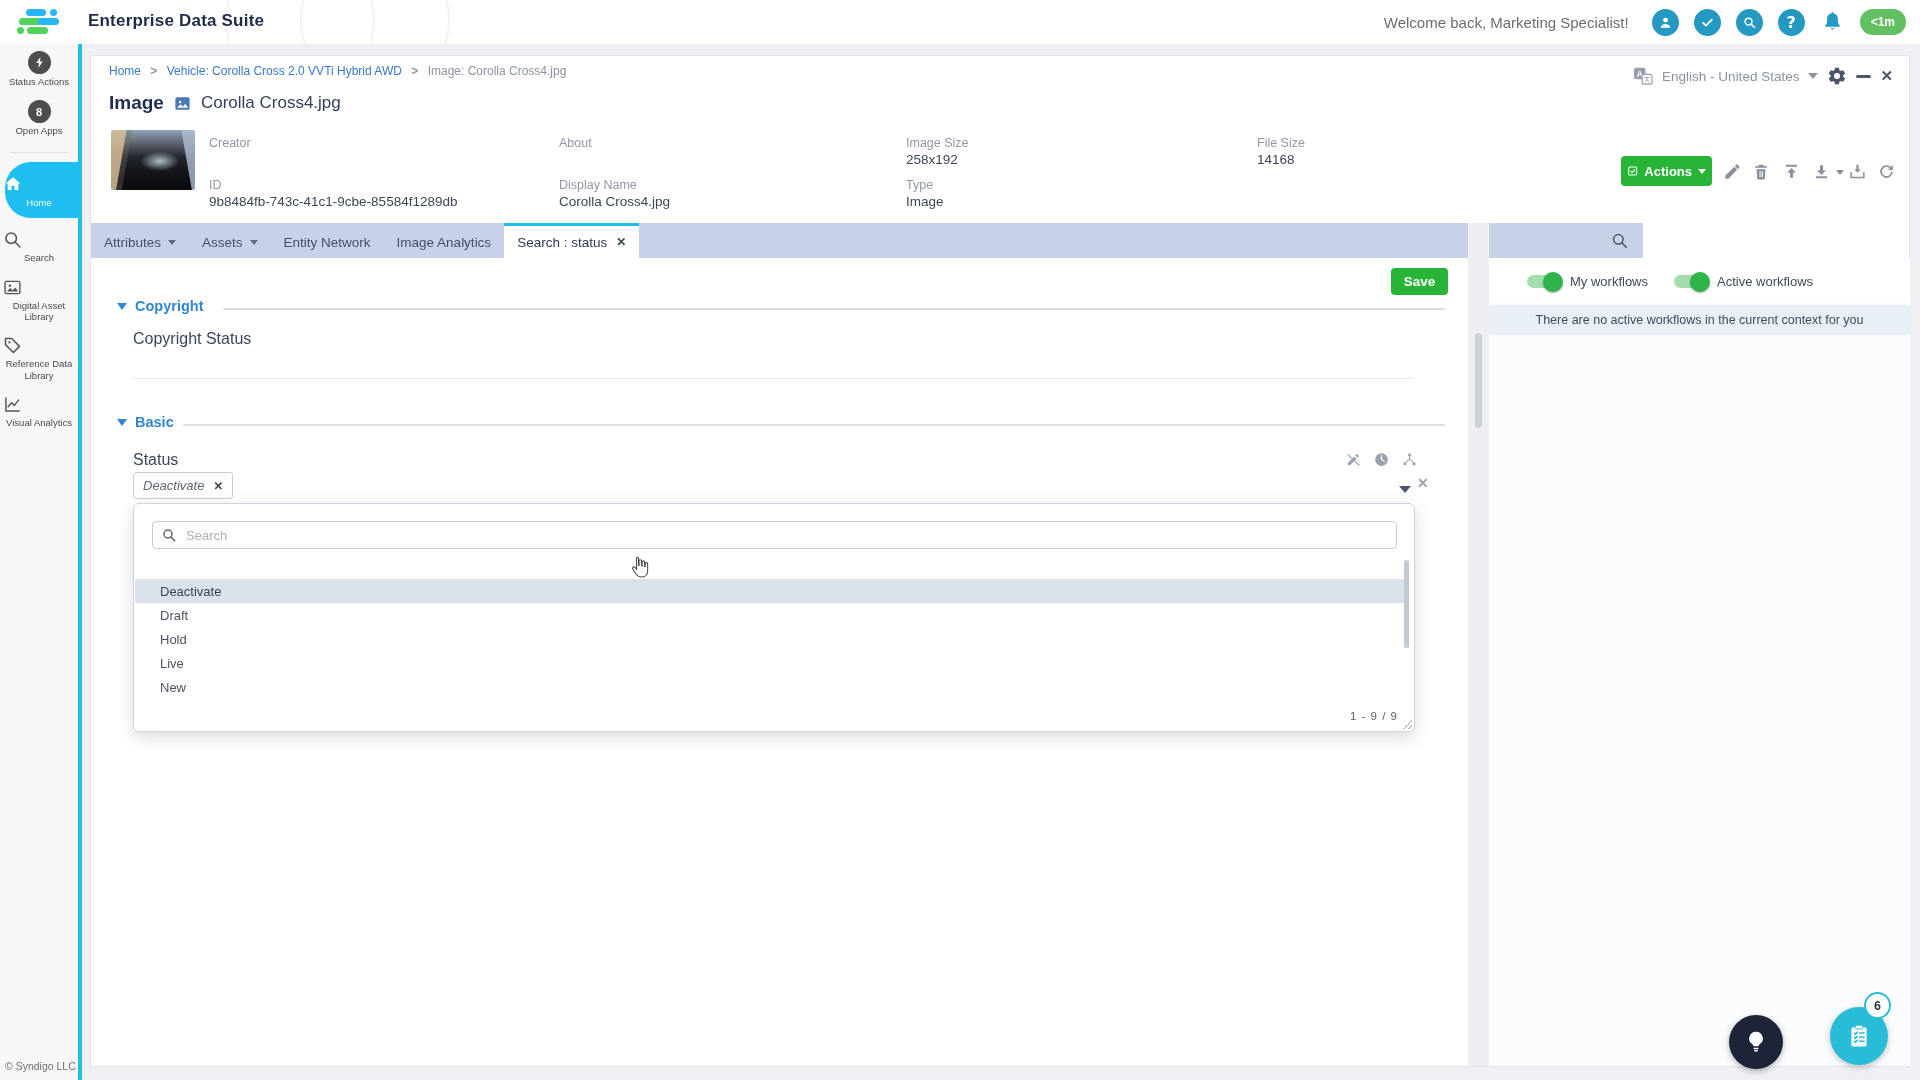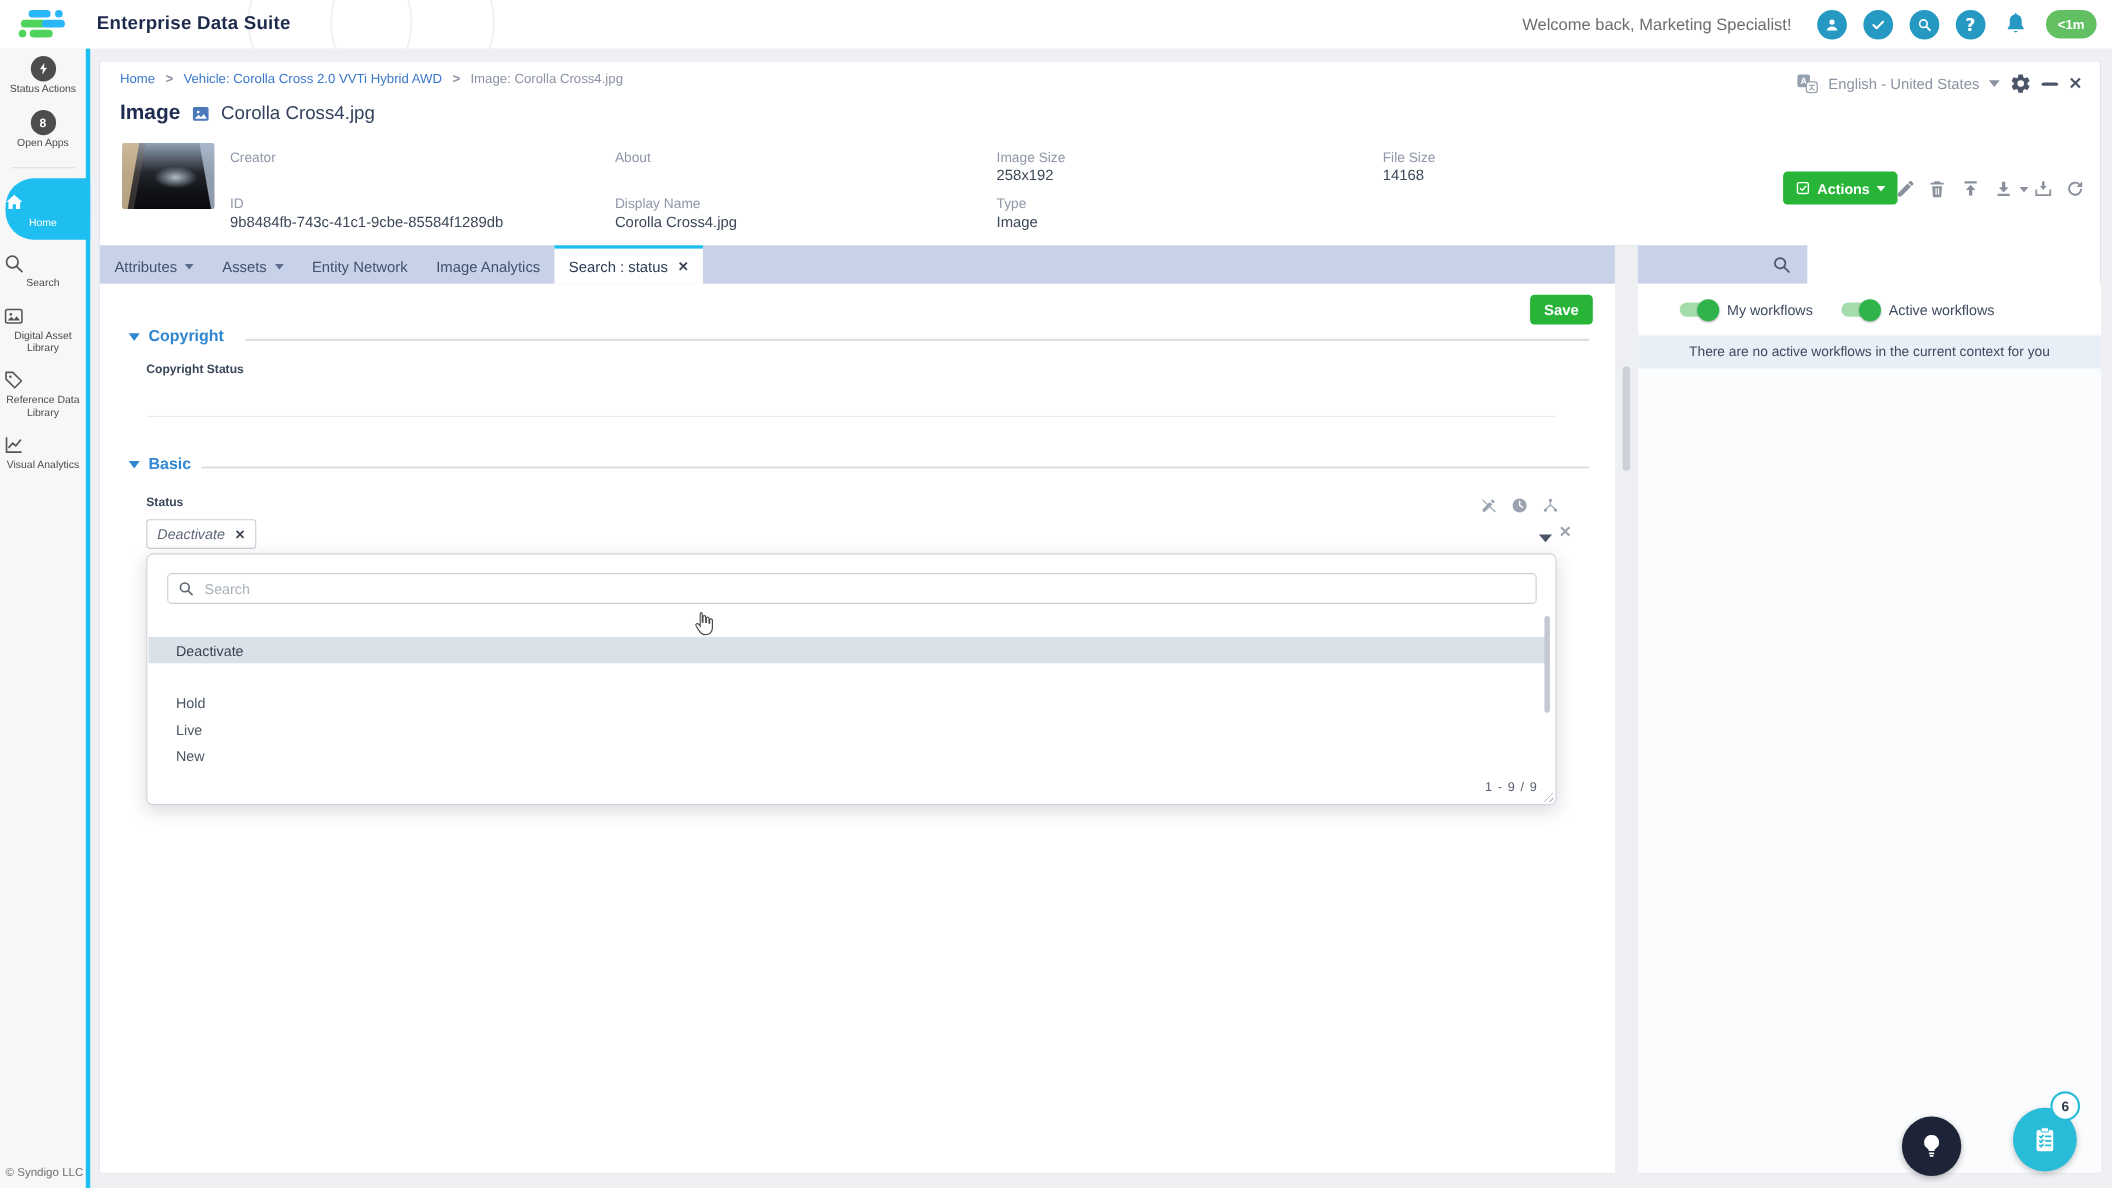--- a/index.html
+++ b/index.html
@@ -56,21 +56,21 @@
   .thumb { position:absolute; left:20px; top:74px; width:84px; height:60px; border-radius:2px;
     background:
       radial-gradient(28px 14px at 58% 52%, rgba(190,205,220,.9), rgba(60,65,75,0) 70%),
       linear-gradient(100deg, rgba(215,190,150,.85) 0 16%, rgba(120,110,95,.35) 17% 22%, rgba(0,0,0,0) 23%),
       linear-gradient(260deg, rgba(175,190,210,.8) 0 14%, rgba(0,0,0,0) 15%),
       linear-gradient(180deg, #8fa2b6 0%, #5d6470 22%, #23262c 45%, #101216 75%, #0a0b0e 100%);
   }
   .fld-lab { font-size:12.5px; color:#8f98a8; position:absolute; }
   .fld-val { font-size:13.5px; color:#3c4757; position:absolute; }
 
-  .act-btn { position:absolute; left:1530px; top:100px; width:104px; height:30px; background:#27b437; border:none; border-radius:4px;
+  .act-btn { position:absolute; left:1530px; top:100px; width:91px; height:30px; background:#27b437; border:none; border-radius:4px;
     color:#fff; font-weight:bold; font-size:13px; display:flex; align-items:center; justify-content:center; gap:6px; cursor:pointer; font-family:inherit; }
   .act-btn .caret { border-top-color:#fff; border-left-width:4px; border-right-width:4px; border-top-width:5px; }
   .tool { position:absolute; top:106px; width:20px; height:20px; color:#8a919c; cursor:pointer; }
   .dcaret { position:absolute; top:114px; width:0; height:0; border-left:4px solid transparent; border-right:4px solid transparent; border-top:5px solid #8a919c; }
 
   
   .strip { position:absolute; top:167px; height:35px; background:#c7d2e8; display:flex; align-items:stretch; }
   .strip.left { left:0; width:1552px; }
   .strip.right { left:1398px; width:421px; }
   .tab { display:flex; align-items:center; gap:7px; padding:0 13px; font-size:13.5px; color:#42506b; cursor:pointer; border-top:3px solid transparent; }
@@ -83,21 +83,21 @@
   .gapcol { position:absolute; left:1377px; top:167px; width:21px; bottom:0; background:#edeff3; }
   .gapcol .sbthumb { position:absolute; left:7px; top:110px; width:7px; height:95px; background:#ccd1d8; border-radius:4px; }
 
   
   .content { position:absolute; left:0; top:202px; width:1377px; bottom:0; background:#fff; }
   .save-btn { position:absolute; left:1300px; top:10px; width:57px; height:27px; background:#27b437; color:#fff; border:none; border-radius:4px;
     font-size:13.5px; font-weight:bold; cursor:pointer; font-family:inherit; }
   .sechdr { position:absolute; display:flex; align-items:center; gap:8px; color:#2f86d1; font-size:14.5px; font-weight:bold; cursor:pointer; }
   .sechdr .scaret { width:0; height:0; border-left:5.5px solid transparent; border-right:5.5px solid transparent; border-top:7px solid #2f86d1; }
   .secline { position:absolute; height:2px; background:#dcdee3; border-radius:1px; }
-  .flab { position:absolute; font-size:11px; font-weight:bold; color:#3a465a; }
+  .flab { position:absolute; font-size:16px; font-weight:normal; color:#3a465a; }
   .divider { position:absolute; left:42px; width:1280px; height:1px; background:#e6e8ec; }
 
   .chip { position:absolute; left:42px; top:214px; display:inline-flex; align-items:center; gap:9px; border:1px solid #c9ced6; border-radius:3px;
     padding:5px 9px; background:#fff; cursor:default; }
   .chip .ctxt { font-style:italic; font-size:13px; color:#5c6676; }
   .chip .cx { font-size:11.5px; font-weight:bold; color:#3c4654; cursor:pointer; }
   .fldicons { position:absolute; left:1254px; top:193px; display:flex; gap:11px; color:#9aa3af; }
   .fldicons span { cursor:pointer; }
   .fcaret { position:absolute; left:1308px; top:228px; width:0; height:0; border-left:6px solid transparent; border-right:6px solid transparent; border-top:7px solid #4a5568; cursor:pointer; }
   .fclear { position:absolute; left:1326px; top:217px; font-size:14px; font-weight:bold; color:#9aa3af; cursor:pointer; }
@@ -428,20 +428,21 @@
 
     <div class="dropdown">
       <div class="dd-searchwrap">
         <svg width="16" height="16" viewBox="0 0 24 24">
             <circle cx="10.5" cy="10.5" r="6" fill="none" stroke="#5b6472" stroke-width="2.2"></circle>
             <path d="M15.2 15.2L20.5 20.5" stroke="#5b6472" stroke-width="2.2" stroke-linecap="round"></path>
           </svg>
         <input class="dd-search" type="text" placeholder="Search" style="">
       </div>
       <div class="dd-row selected" style="top:75px;">Deactivate</div>
+      <div class="dd-row" style="top:99px;">Draft</div>
       <div class="dd-row" style="top:123px;">Hold</div>
       <div class="dd-row" style="top:171px;">New</div>
       <div class="dd-row" style="top:147px;">Live</div>
       <div class="dd-scroll"></div>
       <div class="dd-page">1 - 9 / 9</div>
       <div class="dd-resize"></div>
     </div>
 
     <div class="cursor">
       <svg width="21" height="26" viewBox="0 0 24 28">

